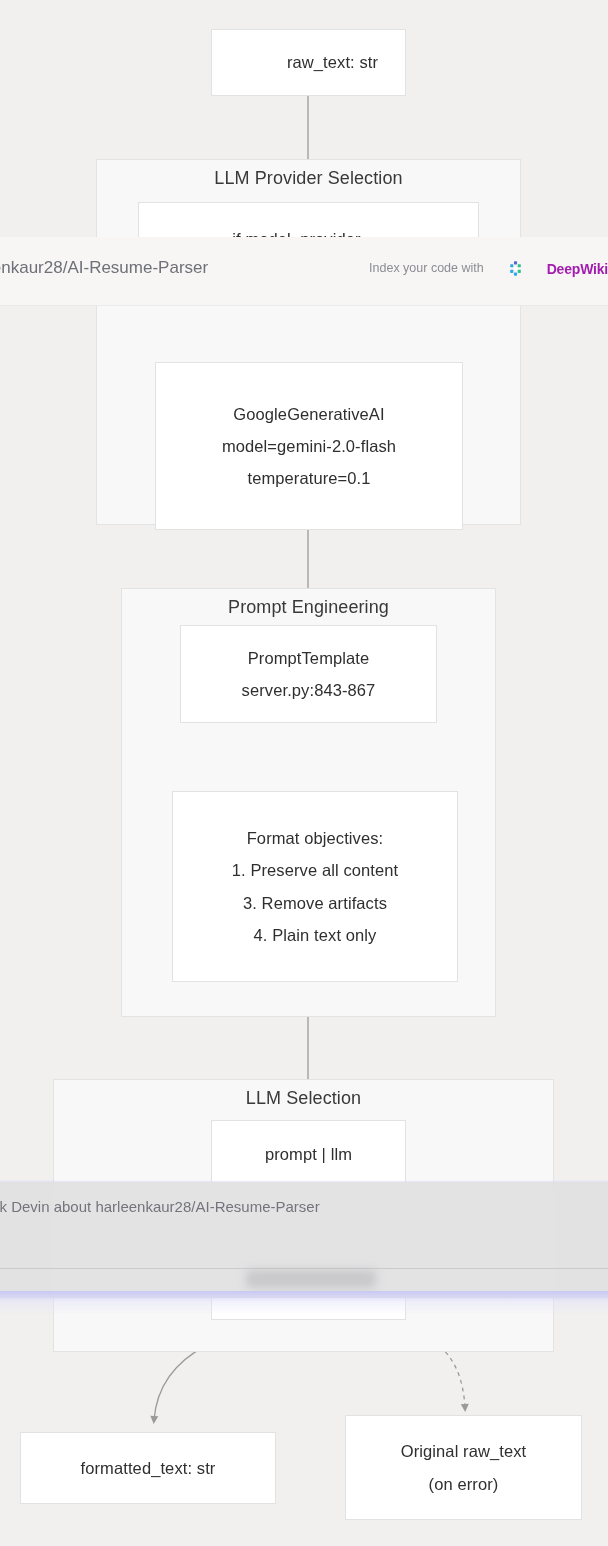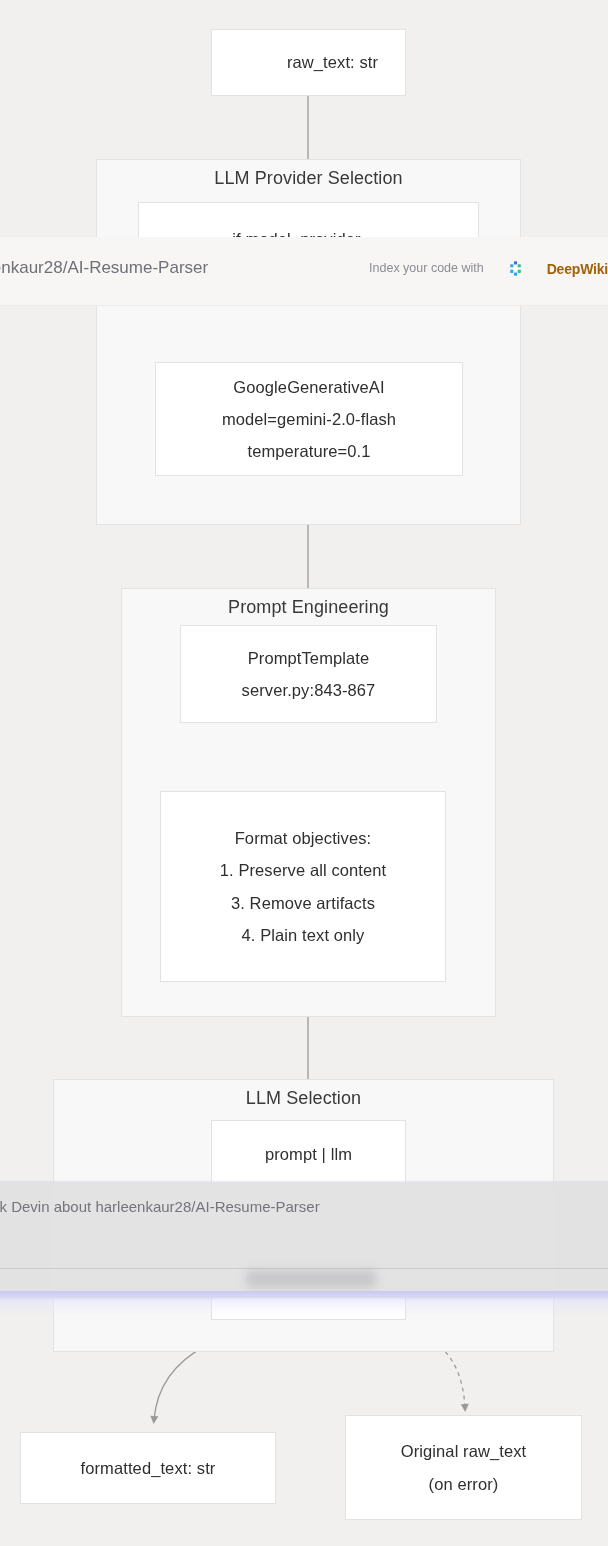--- a/index.html
+++ b/index.html
@@ -57,21 +57,21 @@
     white-space:nowrap;
   }
   #top-bar .index-cta{
     position:absolute;right:0;top:24px;
     display:flex;align-items:flex-start;gap:24px;
     white-space:nowrap;
   }
   #top-bar .index-label{font-size:12.5px;color:#8c8d94;}
   .dw-logo{display:block;width:15px;height:15px;}
   #top-bar .dw-word{
-    font-size:14px;font-weight:bold;color:#a16207;letter-spacing:-.2px;
+    font-size:14px;font-weight:bold;color:#a21caf;letter-spacing:-.2px;
   }
 
   
   #bottom-overlay{position:absolute;left:0;top:1178px;width:608px;height:130px;z-index:40;}
   #bottom-overlay .scrim{
     position:absolute;left:0;top:4px;width:608px;height:116px;
     background:rgba(225,225,226,.93);
     backdrop-filter:blur(7px);
   }
   #bottom-overlay .scrim-divider{
@@ -135,36 +135,36 @@
       <span>raw_text: str</span>
     </span>
   </div>
 
   <div class="node" style="left:138px;top:202px;width:341px;height:74px;">
     <span class="lines">
       <span>if model_provider ==</span>
     </span>
   </div>
 
-  <div class="node" style="left:155px;top:362px;width:308px;height:114px;">
+  <div class="node" style="left:155px;top:362px;width:308px;height:168px;">
     <span class="lines">
       <span>GoogleGenerativeAI</span>
       <span>model=gemini-2.0-flash</span>
       <span>temperature=0.1</span>
     </span>
   </div>
 
   <div class="node" style="left:180px;top:625px;width:257px;height:98px;text-align:center;">
     <span class="lines">
       <span>PromptTemplate</span>
       <span>server.py:843-867</span>
     </span>
   </div>
 
-  <div class="node" style="left:160px;top:791px;width:286px;height:191px;">
+  <div class="node" style="left:172px;top:791px;width:286px;height:191px;">
     <span class="lines">
       <span>Format objectives:</span>
       <span>1. Preserve all content</span>
       <span>3. Remove artifacts</span>
       <span>4. Plain text only</span>
     </span>
   </div>
 
   <div class="node" style="left:211px;top:1120px;width:195px;height:200px;align-items:flex-start;padding-top:17px;">
     <span class="lines">

